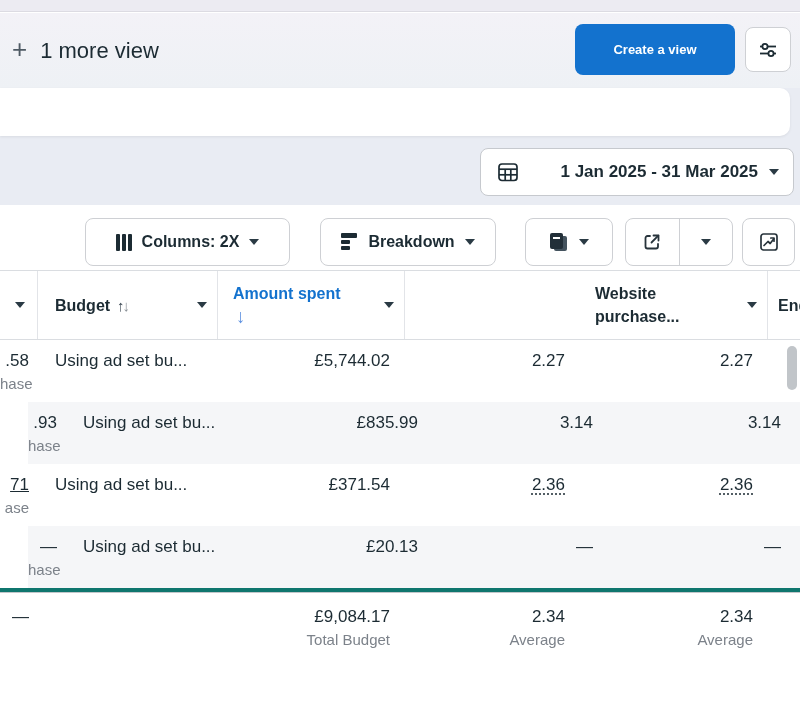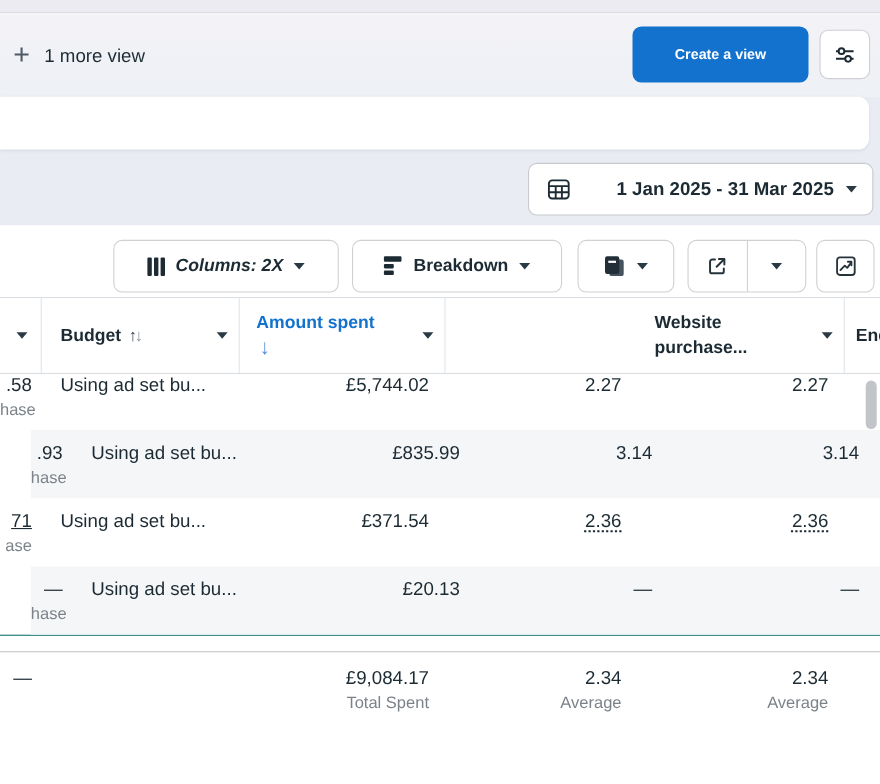--- a/index.html
+++ b/index.html
@@ -10,21 +10,21 @@
   
   .top-strip { position:absolute; left:0; top:0; width:800px; height:12px;
     background:#ecebf2; border-bottom:1px solid #dcdbe2; }
 
   
   .views-bar { position:absolute; left:0; top:13px; width:800px; height:75px;
     background:linear-gradient(#f3f2f7, #eef1f5); }
   .more-view { position:absolute; left:12px; top:0; height:75px; display:flex;
     align-items:center; gap:13px; cursor:pointer; }
   .plus-glyph { font-size:26px; font-weight:400; color:#4e5a64; line-height:1; margin-top:-3px; }
-  .more-view-label { font-size:17px; color:#1c2b33; }
+  .more-view-label { font-size:22px; color:#1c2b33; }
   .create-view-btn { position:absolute; left:575px; top:11px; width:160px; height:51px;
     background:#1372ce; color:#fff; border:none; border-radius:8px;
     font-family:inherit; font-size:13px; font-weight:bold; cursor:pointer; }
   .sliders-btn { position:absolute; left:745px; top:14px; width:46px; height:45px;
     background:#fff; border:1px solid #ced0d4; border-radius:8px; display:flex;
     align-items:center; justify-content:center; cursor:pointer; }
 
   
   .filter-band { position:absolute; left:0; top:88px; width:800px; height:117px; background:#e9ecf3; }
   .white-tab-panel { position:absolute; left:0; top:88px; width:790px; height:48px;
@@ -36,22 +36,22 @@
   .date-label { font-size:17px; font-weight:bold; color:#1c2b33; flex:1; }
 
   
   .content-card { position:absolute; left:0; top:205px; width:800px; height:508px; background:#fff; }
 
   
   .tb-btn { position:absolute; top:13px; height:48px; background:#fff;
     border:1px solid #ced0d4; border-radius:8px; display:flex; align-items:center;
     justify-content:center; gap:10px; cursor:pointer; font-size:16px; font-weight:bold;
     color:#1c2b33; }
-  .btn-columns { left:103px; width:205px;font-style:italic; }
-  .btn-breakdown { left:320px; width:191px; }
+  .btn-columns { left:85px; width:205px; }
+  .btn-breakdown { left:320px; width:176px; }
   .btn-report { left:525px; width:88px; }
   .btn-export { left:625px; width:108px; padding:0; gap:0; }
   .btn-export .half { flex:1; height:100%; display:flex; align-items:center; justify-content:center; }
   .btn-export .divider { width:1px; height:100%; background:#ced0d4; }
   .btn-chart { left:742px; width:53px; }
 
   .caret { width:0; height:0; border-left:5px solid transparent;
     border-right:5px solid transparent; border-top:6px solid #2a3a44; display:inline-block; }
 
   .columns-icon { display:flex; gap:2px; }
@@ -80,21 +80,21 @@
   .hc4 { left:580px; width:188px; padding:11px 0 0 15px; }
   .hc5 { left:768px; width:32px; border-right:none; display:flex; align-items:center;
     padding-left:10px; overflow:hidden; }
   .hlabel { font-size:16px; font-weight:bold; color:#1c2b33; line-height:23px; }
   .hc3 .hlabel, .hc4 .hlabel { display:block; width:135px; }
   .sort-icons { margin-left:7px; font-size:15px; font-weight:bold; letter-spacing:-2px; }
   .sort-up { color:#3d4a55; } .sort-down { color:#8c9298; }
   .amount-label { color:#1372ce; }
   .sorted-arrow { display:block; color:#5f92e0; font-size:19px; line-height:20px; margin:2px 0 0 3px; font-weight:400; }
 
-  .tbody { position:absolute; left:0; top:124px; width:800px; border-bottom:1px solid #0f766e; }
+  .tbody { position:absolute; left:0; top:135px; width:800px; border-bottom:5px solid #0f766e; }
   .trow { position:relative; width:800px; height:62px; }
   .trow.stripe { background:#f5f6f8;margin-left:28px; }
   .cell { position:absolute; top:0; height:62px; padding-top:11px; font-size:17px; color:#1c2b33; }
   .c0 { left:0; width:38px; text-align:right; padding-right:9px; overflow:hidden; white-space:nowrap; }
   .c1 { left:38px; width:180px; padding-left:17px; }
   .c2 { left:218px; width:187px; text-align:right; padding-right:15px; }
   .c3 { left:405px; width:175px; text-align:right; padding-right:15px; }
   .c4 { left:580px; width:188px; text-align:right; padding-right:15px; }
   .sub { display:block; font-size:15px; color:#7c828a; margin-top:4px; }
   .u-solid { text-decoration:underline; cursor:pointer; }
@@ -285,21 +285,21 @@
         <div class="cell c3">—</div>
         <div class="cell c4">—</div>
       </div>
 
     </div>
 
     <div class="tfoot">
       <div class="fcell f0">—</div>
       <div class="fcell f2">
         <span>£9,084.17</span>
-        <span class="sub">Total Spent</span>
+        <span class="sub">Total Budget</span>
       </div>
       <div class="fcell f3">
         <span>2.34</span>
         <span class="sub">Average</span>
       </div>
       <div class="fcell f4">
         <span>2.34</span>
         <span class="sub">Average</span>
       </div>
     </div>

